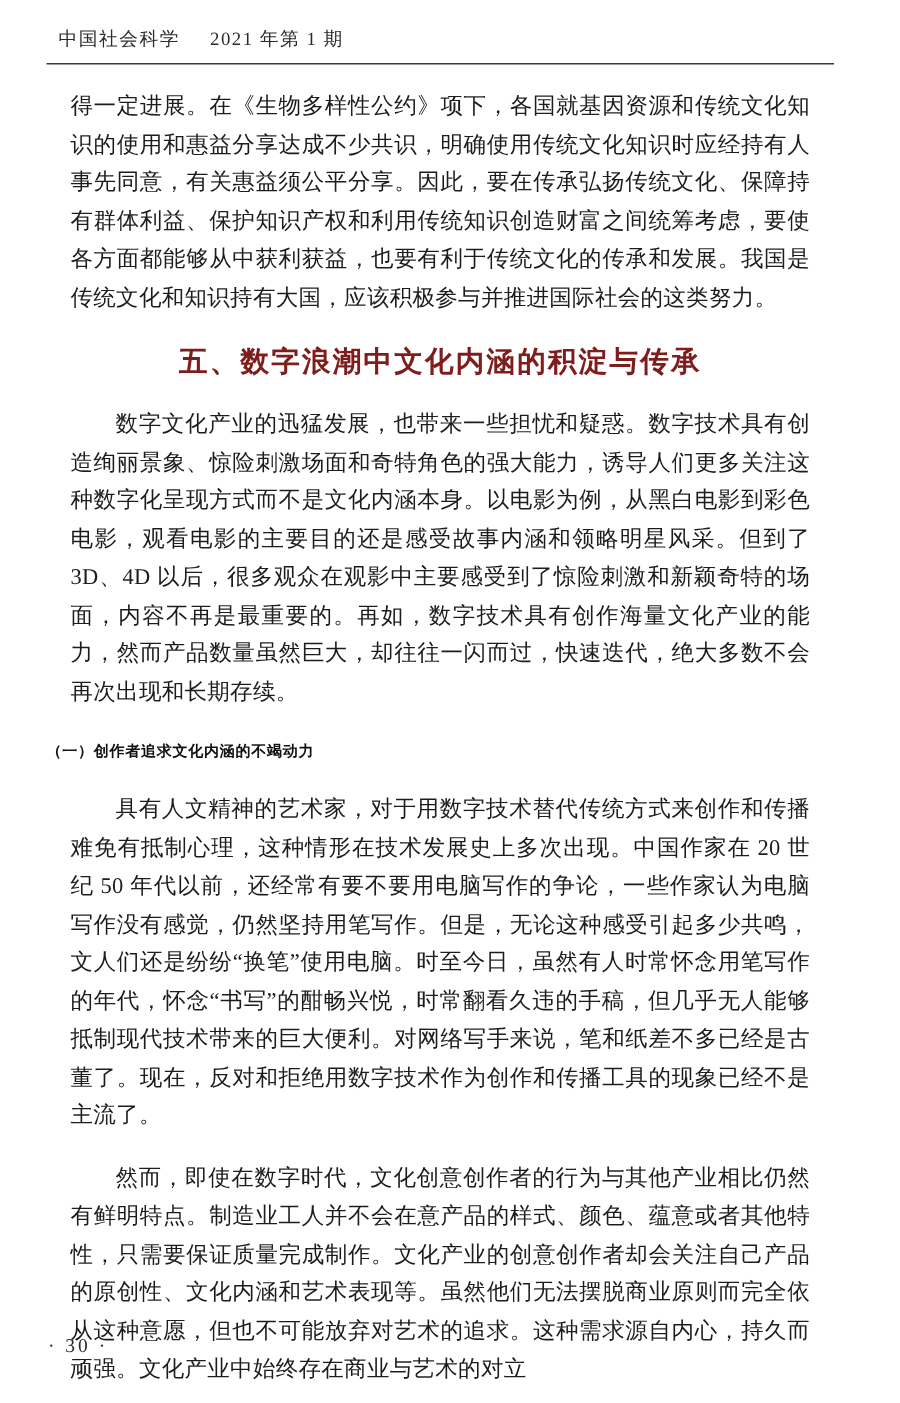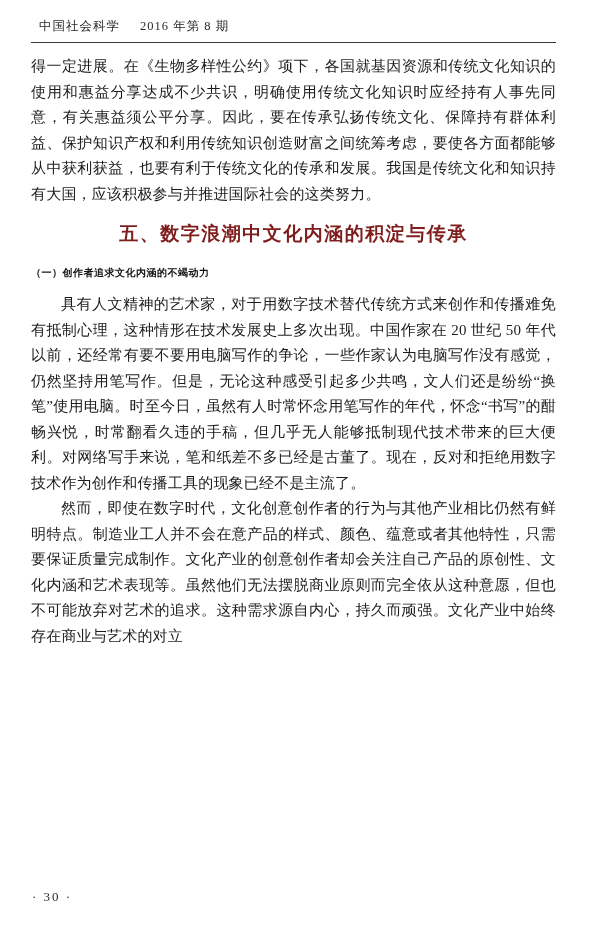--- a/index.html
+++ b/index.html
@@ -29,21 +29,21 @@
   }
   .header-rule {
     border: none;
     border-top: 1.6px solid #3a3a3a;
     margin: 7px 0 0 0;
   }
   .article-body {
     margin-top: 11px;
   }
   .article-body p {
-    margin: 0;
+    margin: 16px;
     font-size: 15px;
     line-height: 25.5px;
     text-align: justify;
     text-justify: inter-ideograph;
     text-indent: 2em;
     letter-spacing: 0.2px;
   }
   .article-body p.noindent {
     text-indent: 0;
   }
@@ -74,32 +74,33 @@
     letter-spacing: 2px;
   }
 </style>
 </head>
 <body>
 
 <div class="page">
 
   <header class="page-header">
     <span>中国社会科学</span>
-    <span>2016 年第 8 期</span>
+    <span>2021 年第 1 期</span>
   </header>
 
   <hr class="header-rule">
 
   <main class="article-body">
 
     <p class="noindent">得一定进展。在《生物多样性公约》项下，各国就基因资源和传统文化知识的使用和惠益分享达成不少共识，明确使用传统文化知识时应经持有人事先同意，有关惠益须公平分享。因此，要在传承弘扬传统文化、保障持有群体利益、保护知识产权和利用传统知识创造财富之间统筹考虑，要使各方面都能够从中获利获益，也要有利于传统文化的传承和发展。我国是传统文化和知识持有大国，应该积极参与并推进国际社会的这类努力。</p>
 
 
     <h1 class="section-heading">五、数字浪潮中文化内涵的积淀与传承</h1>
 
+    <p>数字文化产业的迅猛发展，也带来一些担忧和疑惑。数字技术具有创造绚丽景象、惊险刺激场面和奇特角色的强大能力，诱导人们更多关注这种数字化呈现方式而不是文化内涵本身。以电影为例，从黑白电影到彩色电影，观看电影的主要目的还是感受故事内涵和领略明星风采。但到了 3D、4D 以后，很多观众在观影中主要感受到了惊险刺激和新颖奇特的场面，内容不再是最重要的。再如，数字技术具有创作海量文化产业的能力，然而产品数量虽然巨大，却往往一闪而过，快速迭代，绝大多数不会再次出现和长期存续。</p>
 
 
     <h2 class="subsection-heading">（一）创作者追求文化内涵的不竭动力</h2>
 
     <p>具有人文精神的艺术家，对于用数字技术替代传统方式来创作和传播难免有抵制心理，这种情形在技术发展史上多次出现。中国作家在 20 世纪 50 年代以前，还经常有要不要用电脑写作的争论，一些作家认为电脑写作没有感觉，仍然坚持用笔写作。但是，无论这种感受引起多少共鸣，文人们还是纷纷“换笔”使用电脑。时至今日，虽然有人时常怀念用笔写作的年代，怀念“书写”的酣畅兴悦，时常翻看久违的手稿，但几乎无人能够抵制现代技术带来的巨大便利。对网络写手来说，笔和纸差不多已经是古董了。现在，反对和拒绝用数字技术作为创作和传播工具的现象已经不是主流了。</p>
 
     <p>然而，即使在数字时代，文化创意创作者的行为与其他产业相比仍然有鲜明特点。制造业工人并不会在意产品的样式、颜色、蕴意或者其他特性，只需要保证质量完成制作。文化产业的创意创作者却会关注自己产品的原创性、文化内涵和艺术表现等。虽然他们无法摆脱商业原则而完全依从这种意愿，但也不可能放弃对艺术的追求。这种需求源自内心，持久而顽强。文化产业中始终存在商业与艺术的对立</p>
 
   </main>
 

